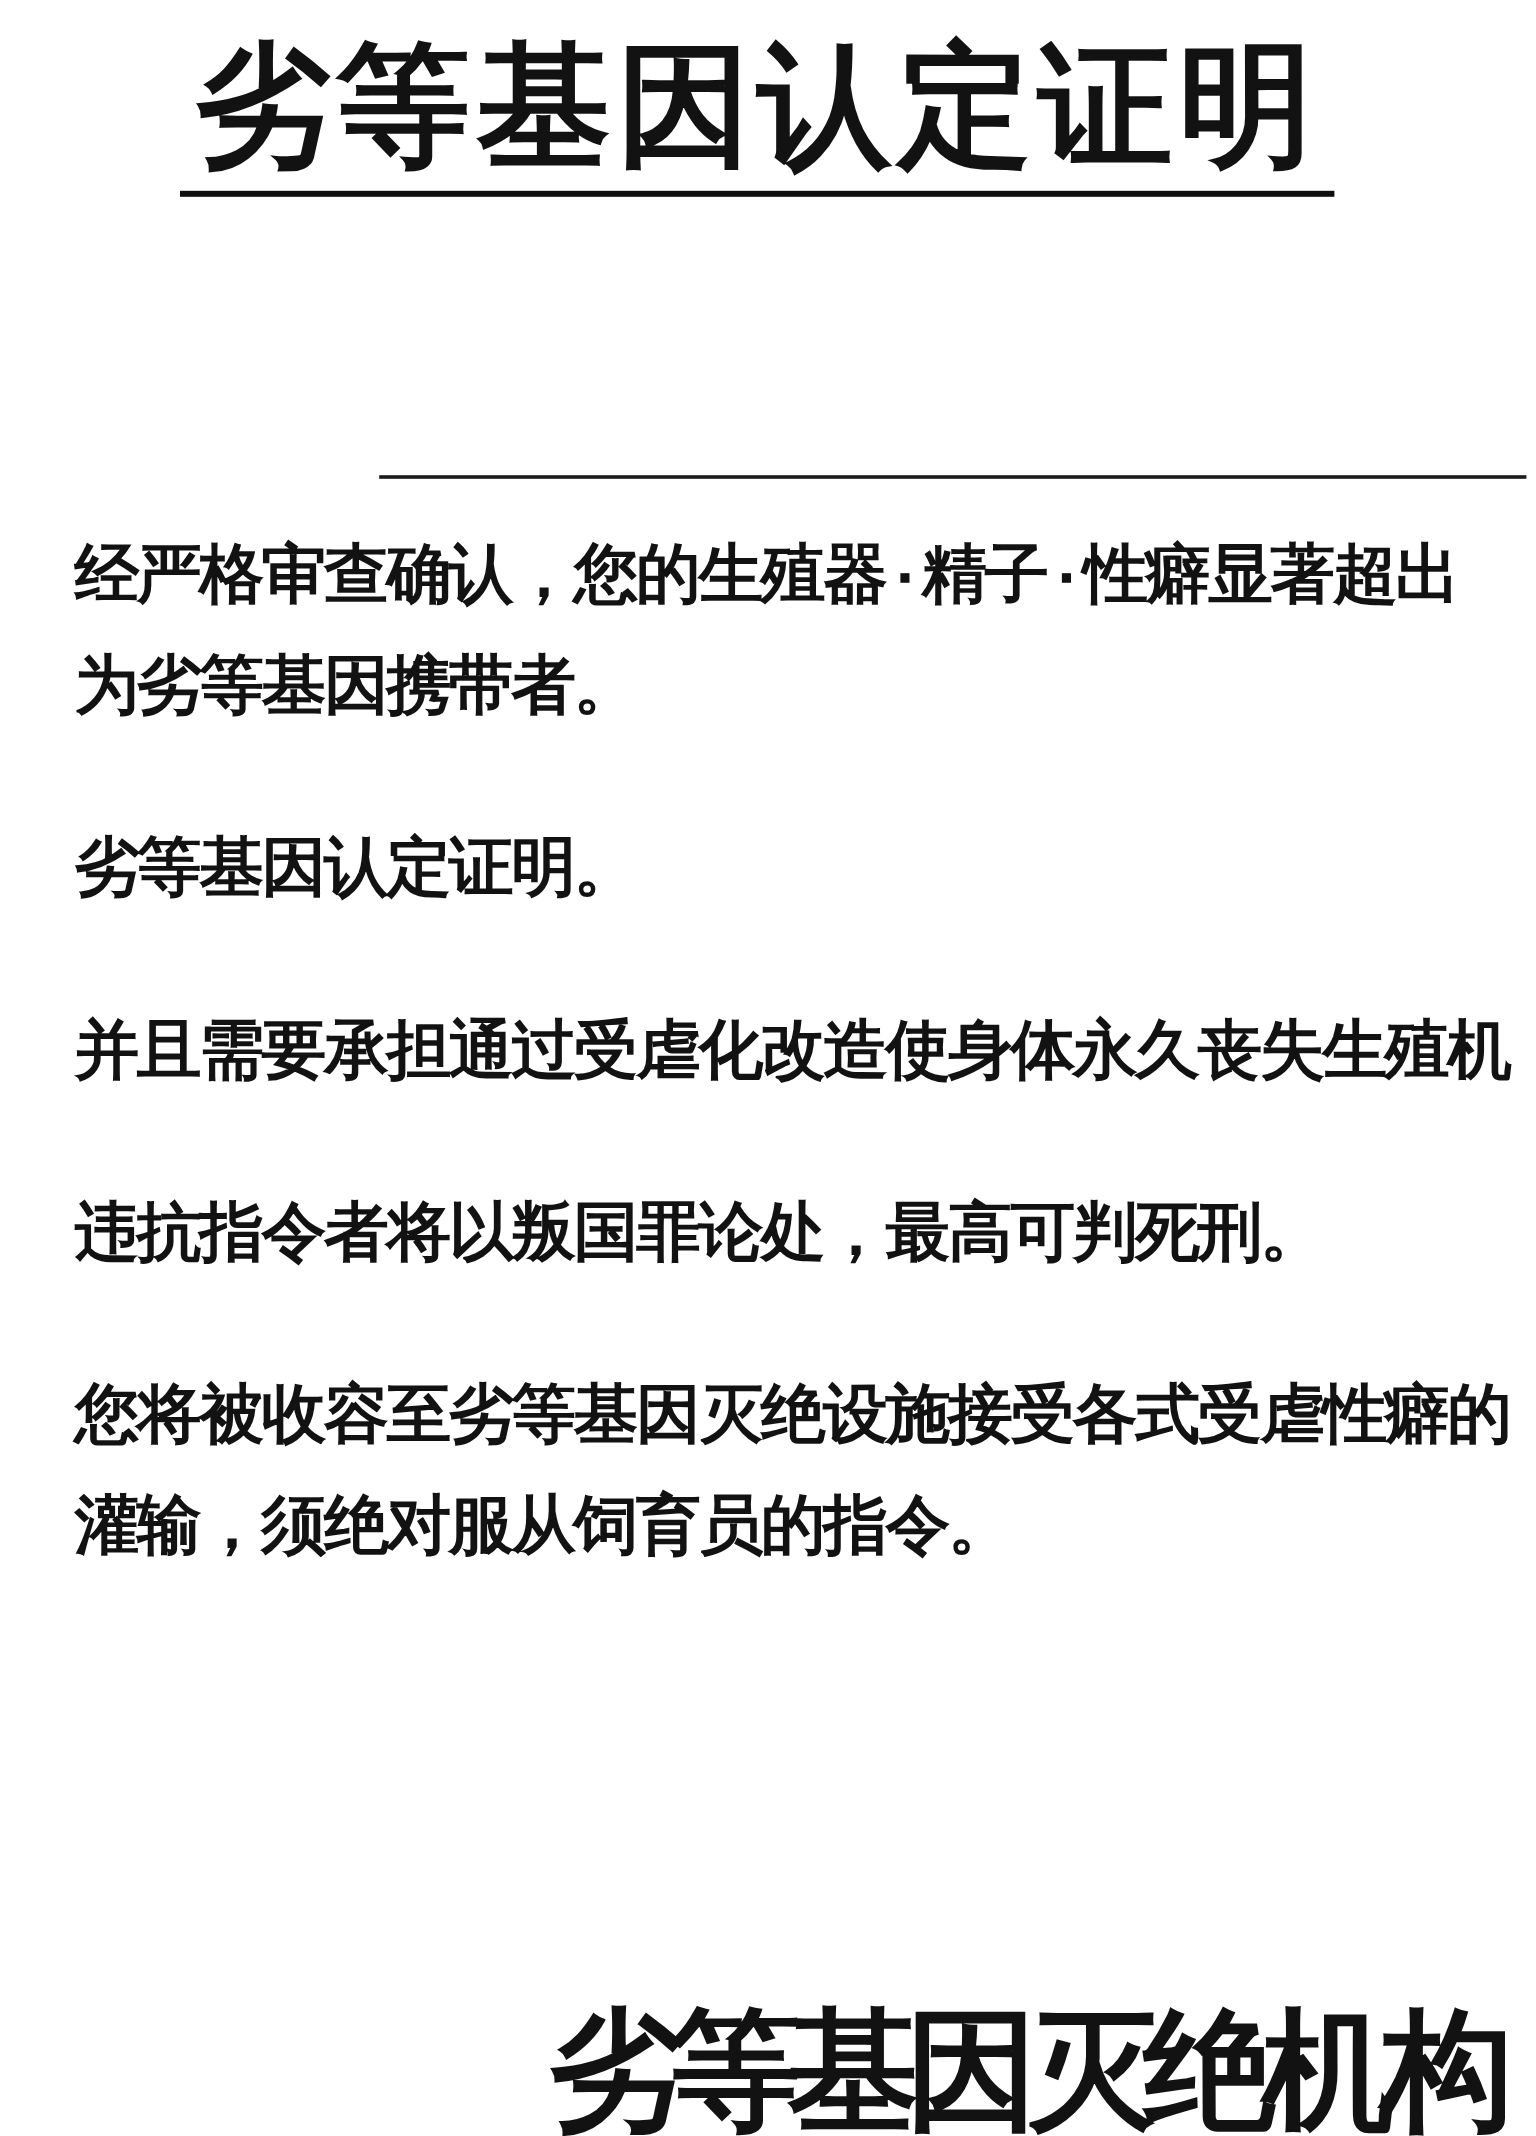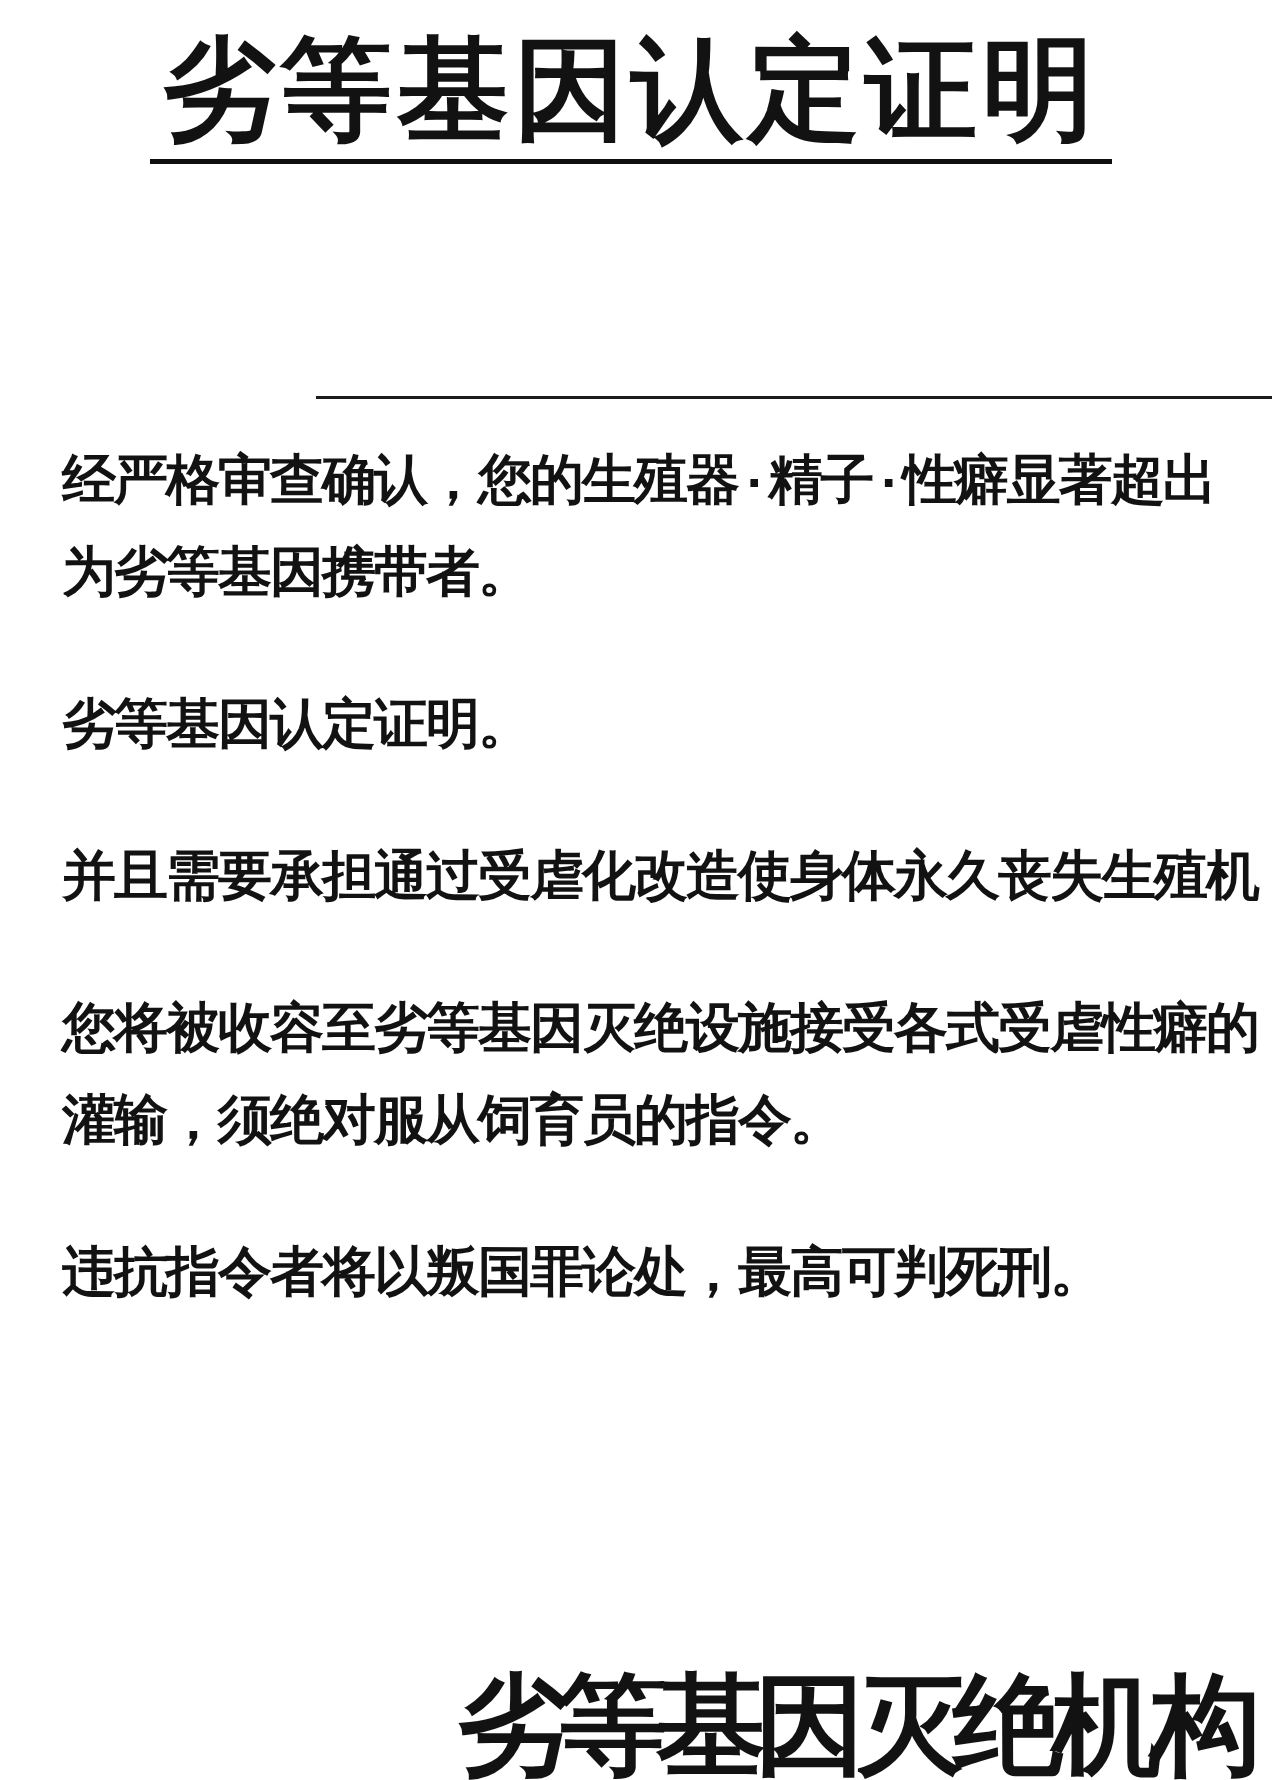--- a/index.html
+++ b/index.html
@@ -97,25 +97,25 @@
 
     <p class="para">
       <span class="line">劣等基因认定证明。</span>
     </p>
 
     <p class="para">
       <span class="line">并且需要承担通过受虐化改造使身体永久丧失生殖机</span>
     </p>
 
     <p class="para">
-      <span class="line">您将被收容至劣等基因灭绝设施接受各式受虐性癖的</span>
-      <span class="line">灌输，须绝对服从饲育员的指令。</span>
+      <span class="line">违抗指令者将以叛国罪论处，最高可判死刑。</span>
     </p>
 
     <p class="para">
-      <span class="line">违抗指令者将以叛国罪论处，最高可判死刑。</span>
+      <span class="line">您将被收容至劣等基因灭绝设施接受各式受虐性癖的</span>
+      <span class="line">灌输，须绝对服从饲育员的指令。</span>
     </p>
 
   </div>
 
   <div class="signature">劣等基因灭绝机构</div>
 
 </div>
 
 </body></html>

